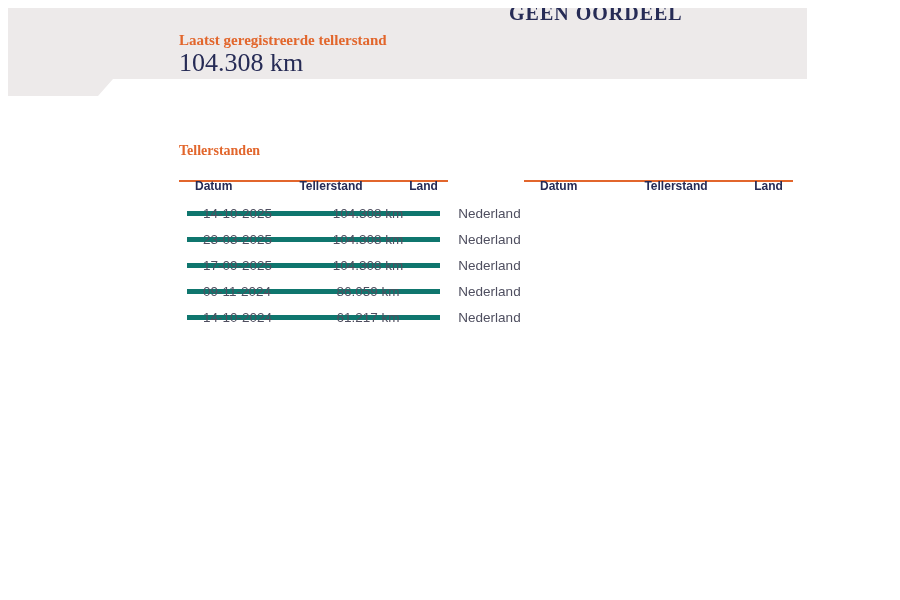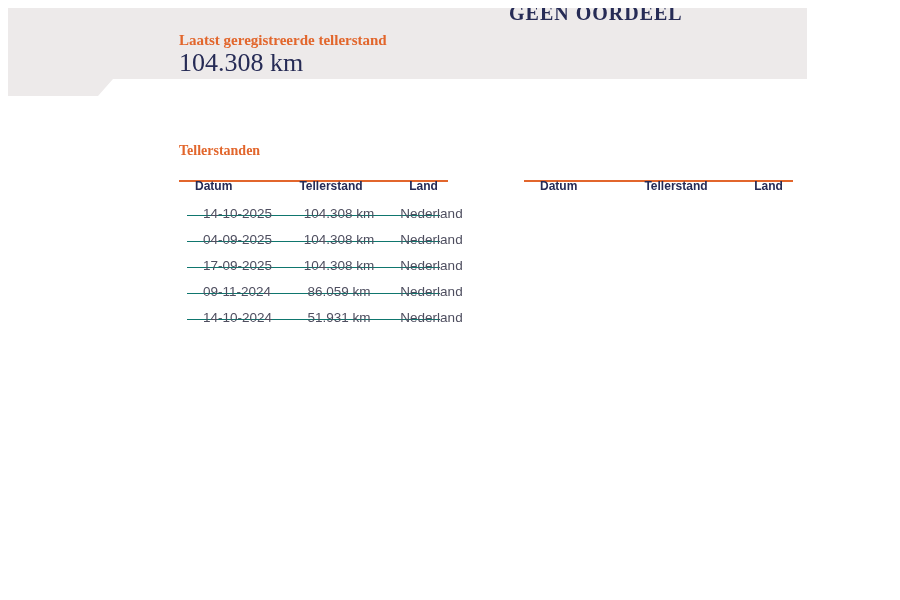--- a/index.html
+++ b/index.html
@@ -68,23 +68,24 @@
   .trow .cell:nth-child(3) { text-align: center; }
 
   .thead {
     height: 19px;
     border-bottom: 2px solid var(--accent, #e2662c);
     font-weight: bold; font-size: 12px;
     color: var(--navy, #262b55);
   }
   .tbody .trow {
     height: 26px;
-    border-bottom: 1px solid #0f766e;
+    border-bottom: 5px solid #0f766e;
     font-size: 13.5px;
     color: var(--row-text, #4e4e5f);
+    gap: 29px;
   }
 </style>
 </head>
 <body>
 
 <div class="canvas">
 
   <div class="hero">
     <div class="verdict">GEEN OORDEEL</div>
     <div class="hero-label">Laatst geregistreerde tellerstand</div>
@@ -99,37 +100,37 @@
       <div class="cell">Tellerstand</div>
       <div class="cell">Land</div>
     </div>
     <div class="tbody">
         <div class="trow">
           <div class="cell">14-10-2025</div>
           <div class="cell">104.308 km</div>
           <div class="cell">Nederland</div>
         </div>
         <div class="trow">
-          <div class="cell">04-09-2025</div>
+          <div class="cell">23-03-2025</div>
           <div class="cell">104.308 km</div>
           <div class="cell">Nederland</div>
         </div>
         <div class="trow">
           <div class="cell">17-09-2025</div>
           <div class="cell">104.308 km</div>
           <div class="cell">Nederland</div>
         </div>
         <div class="trow">
           <div class="cell">09-11-2024</div>
           <div class="cell">86.059 km</div>
           <div class="cell">Nederland</div>
         </div>
         <div class="trow">
           <div class="cell">14-10-2024</div>
-          <div class="cell">51.931 km</div>
+          <div class="cell">61.217 km</div>
           <div class="cell">Nederland</div>
         </div>
       </div>
   </div>
 
   <div class="readings-table right">
     <div class="trow thead">
       <div class="cell">Datum</div>
       <div class="cell">Tellerstand</div>
       <div class="cell">Land</div>

